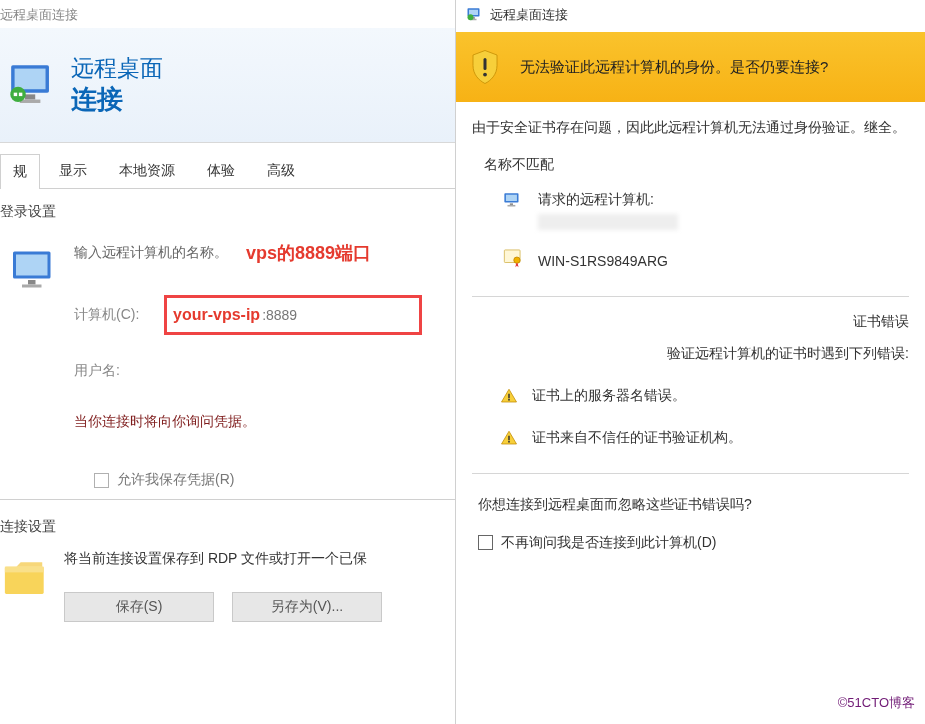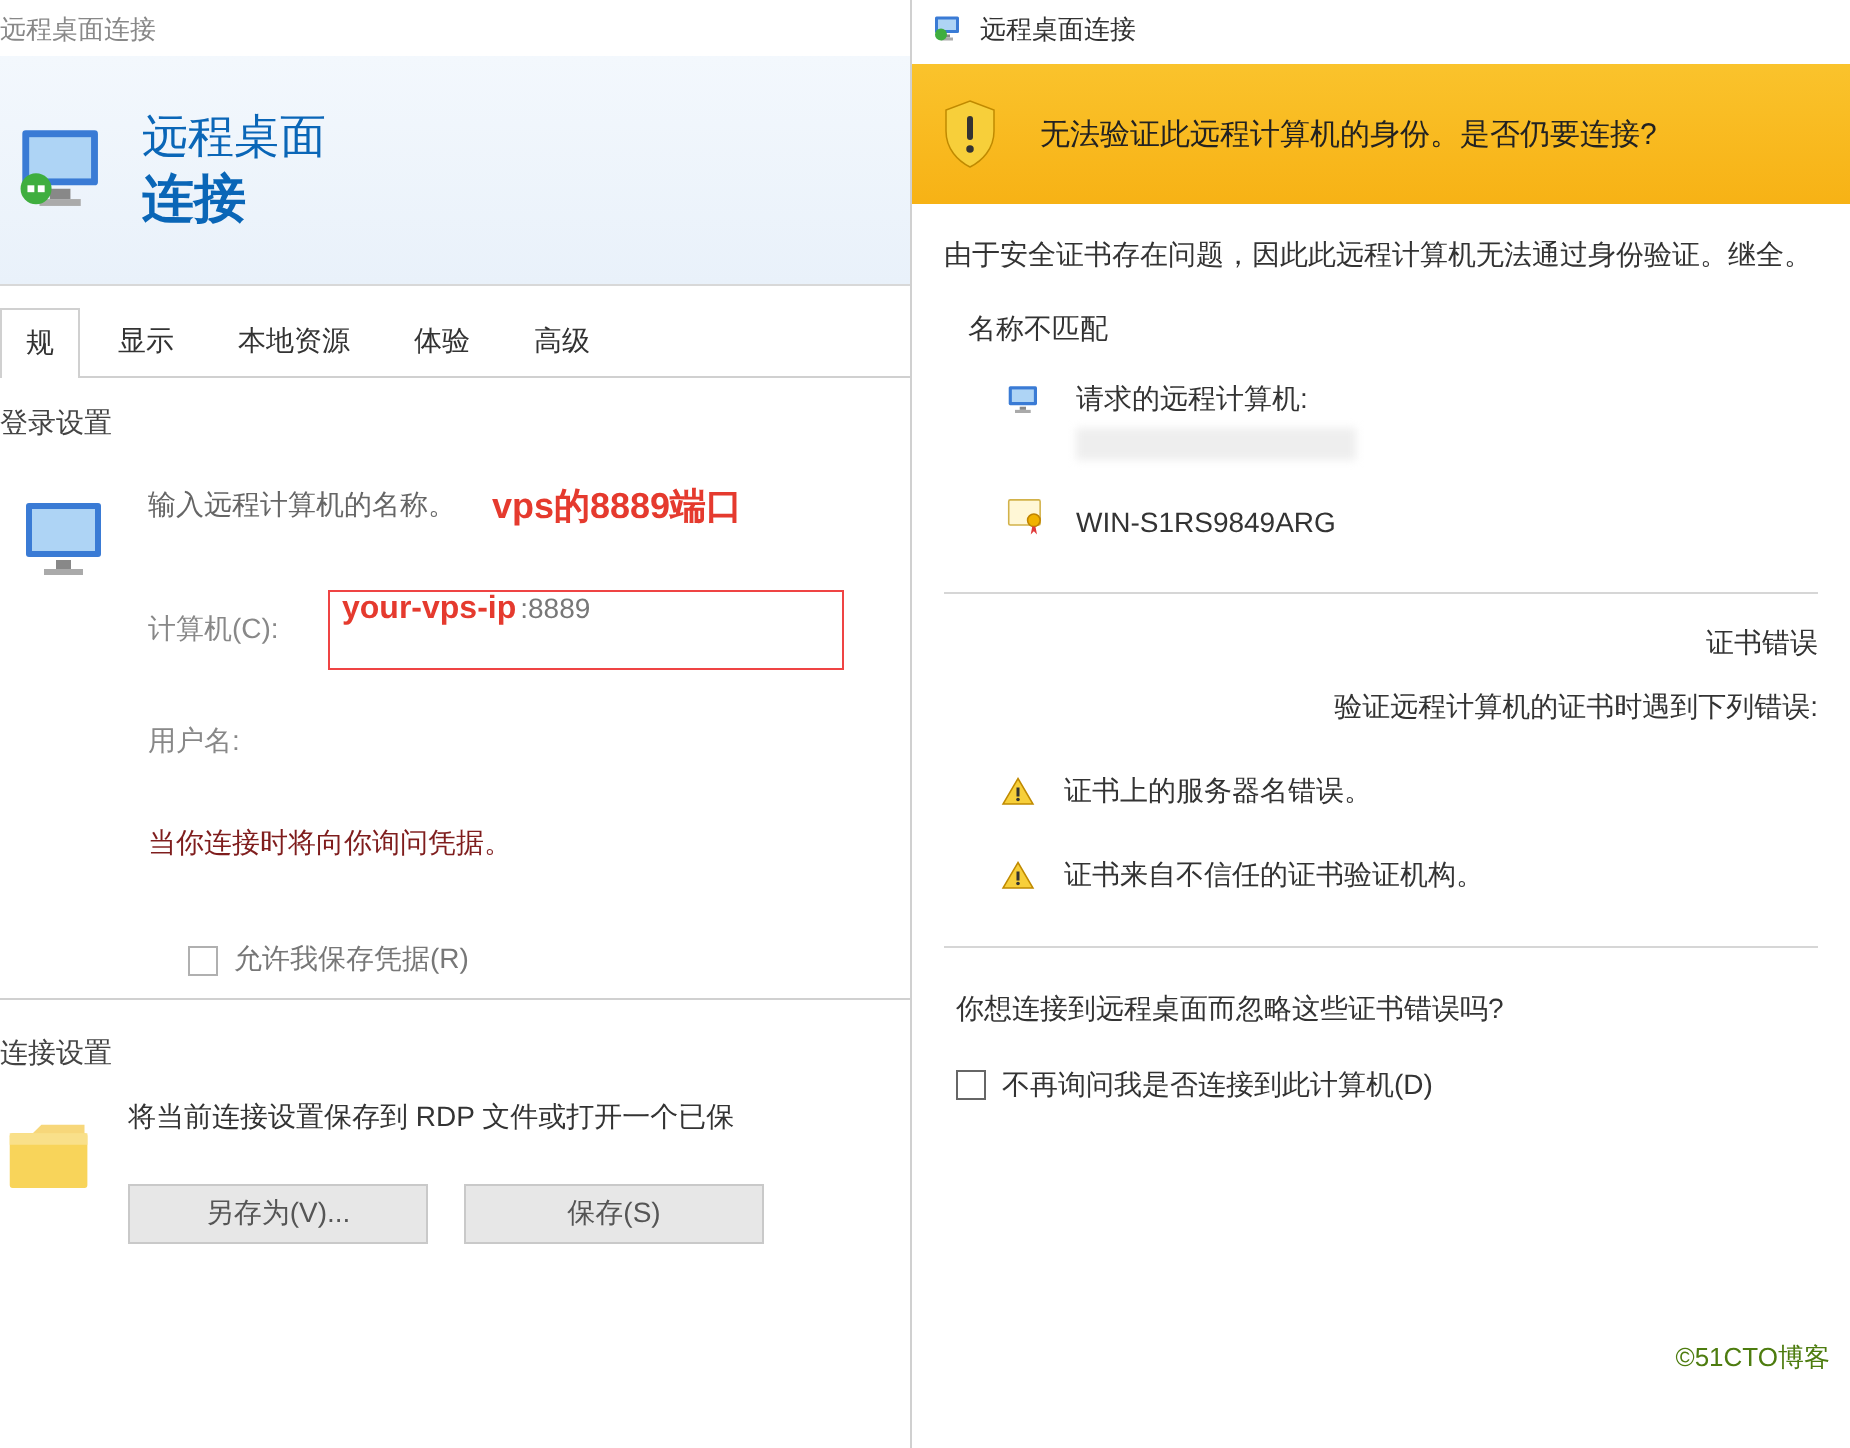--- a/index.html
+++ b/index.html
@@ -108,25 +108,25 @@
     align-items: center;
     margin-top: 30px;
   }
   .computer-row .lbl {
     color: #888;
     width: 90px;
     font-size: 14px;
   }
   .computer-input-wrap {
     position: relative;
-    border: 1px solid #ef4444;
+    border: 3px solid #ef4444;
     width: 258px;
     height: 40px;
     display: flex;
-    align-items: flex-start;
+    align-items: center;
     padding-left: 6px;
   }
   .computer-input-annot {
     color: #e53a2e;
     font-size: 16px;
     font-weight: 600;
   }
   .computer-port {
     color: #777;
     font-size: 14px;
@@ -280,22 +280,22 @@
     font-size: 14px;
   }
   .r-cb-row .cb {
     width: 15px; height: 15px;
     border: 1px solid #666;
     margin-right: 8px;
     background: #fff;
   }
   .watermark {
     position: absolute;
-    right: 10px; bottom: 36px;
-    color: #4d7c0f;
+    right: 10px; bottom: 12px;
+    color: #701a75;
     font-size: 13px;
   }
 </style>
 </head>
 <body>
 
 <div class="left-pane">
   <div class="title-bar">远程桌面连接</div>
 
   <div class="header-band">
@@ -369,22 +369,22 @@
     <div class="folder-icon">
       <svg viewBox="0 0 64 56">
         <path d="M4 12 L20 12 L26 6 L56 6 L56 12 Z" fill="#f7d77a"></path>
         <rect x="4" y="12" width="54" height="38" rx="2" fill="#f8d45a"></rect>
         <rect x="4" y="12" width="54" height="8" fill="#f9e08a"></rect>
       </svg>
     </div>
     <div style="flex:1;">
       <div class="conn-text">将当前连接设置保存到 RDP 文件或打开一个已保</div>
       <div class="btn-row">
+        <div class="btn">保存(S)</div>
         <div class="btn">另存为(V)...</div>
-        <div class="btn">保存(S)</div>
       </div>
     </div>
   </div>
 </div>
 
 <div class="right-pane">
   <div class="r-title">
     <span class="mini-icon">
       <svg viewBox="0 0 24 24">
         <rect x="2" y="3" width="16" height="11" rx="1" fill="#3a7bd5"></rect>

